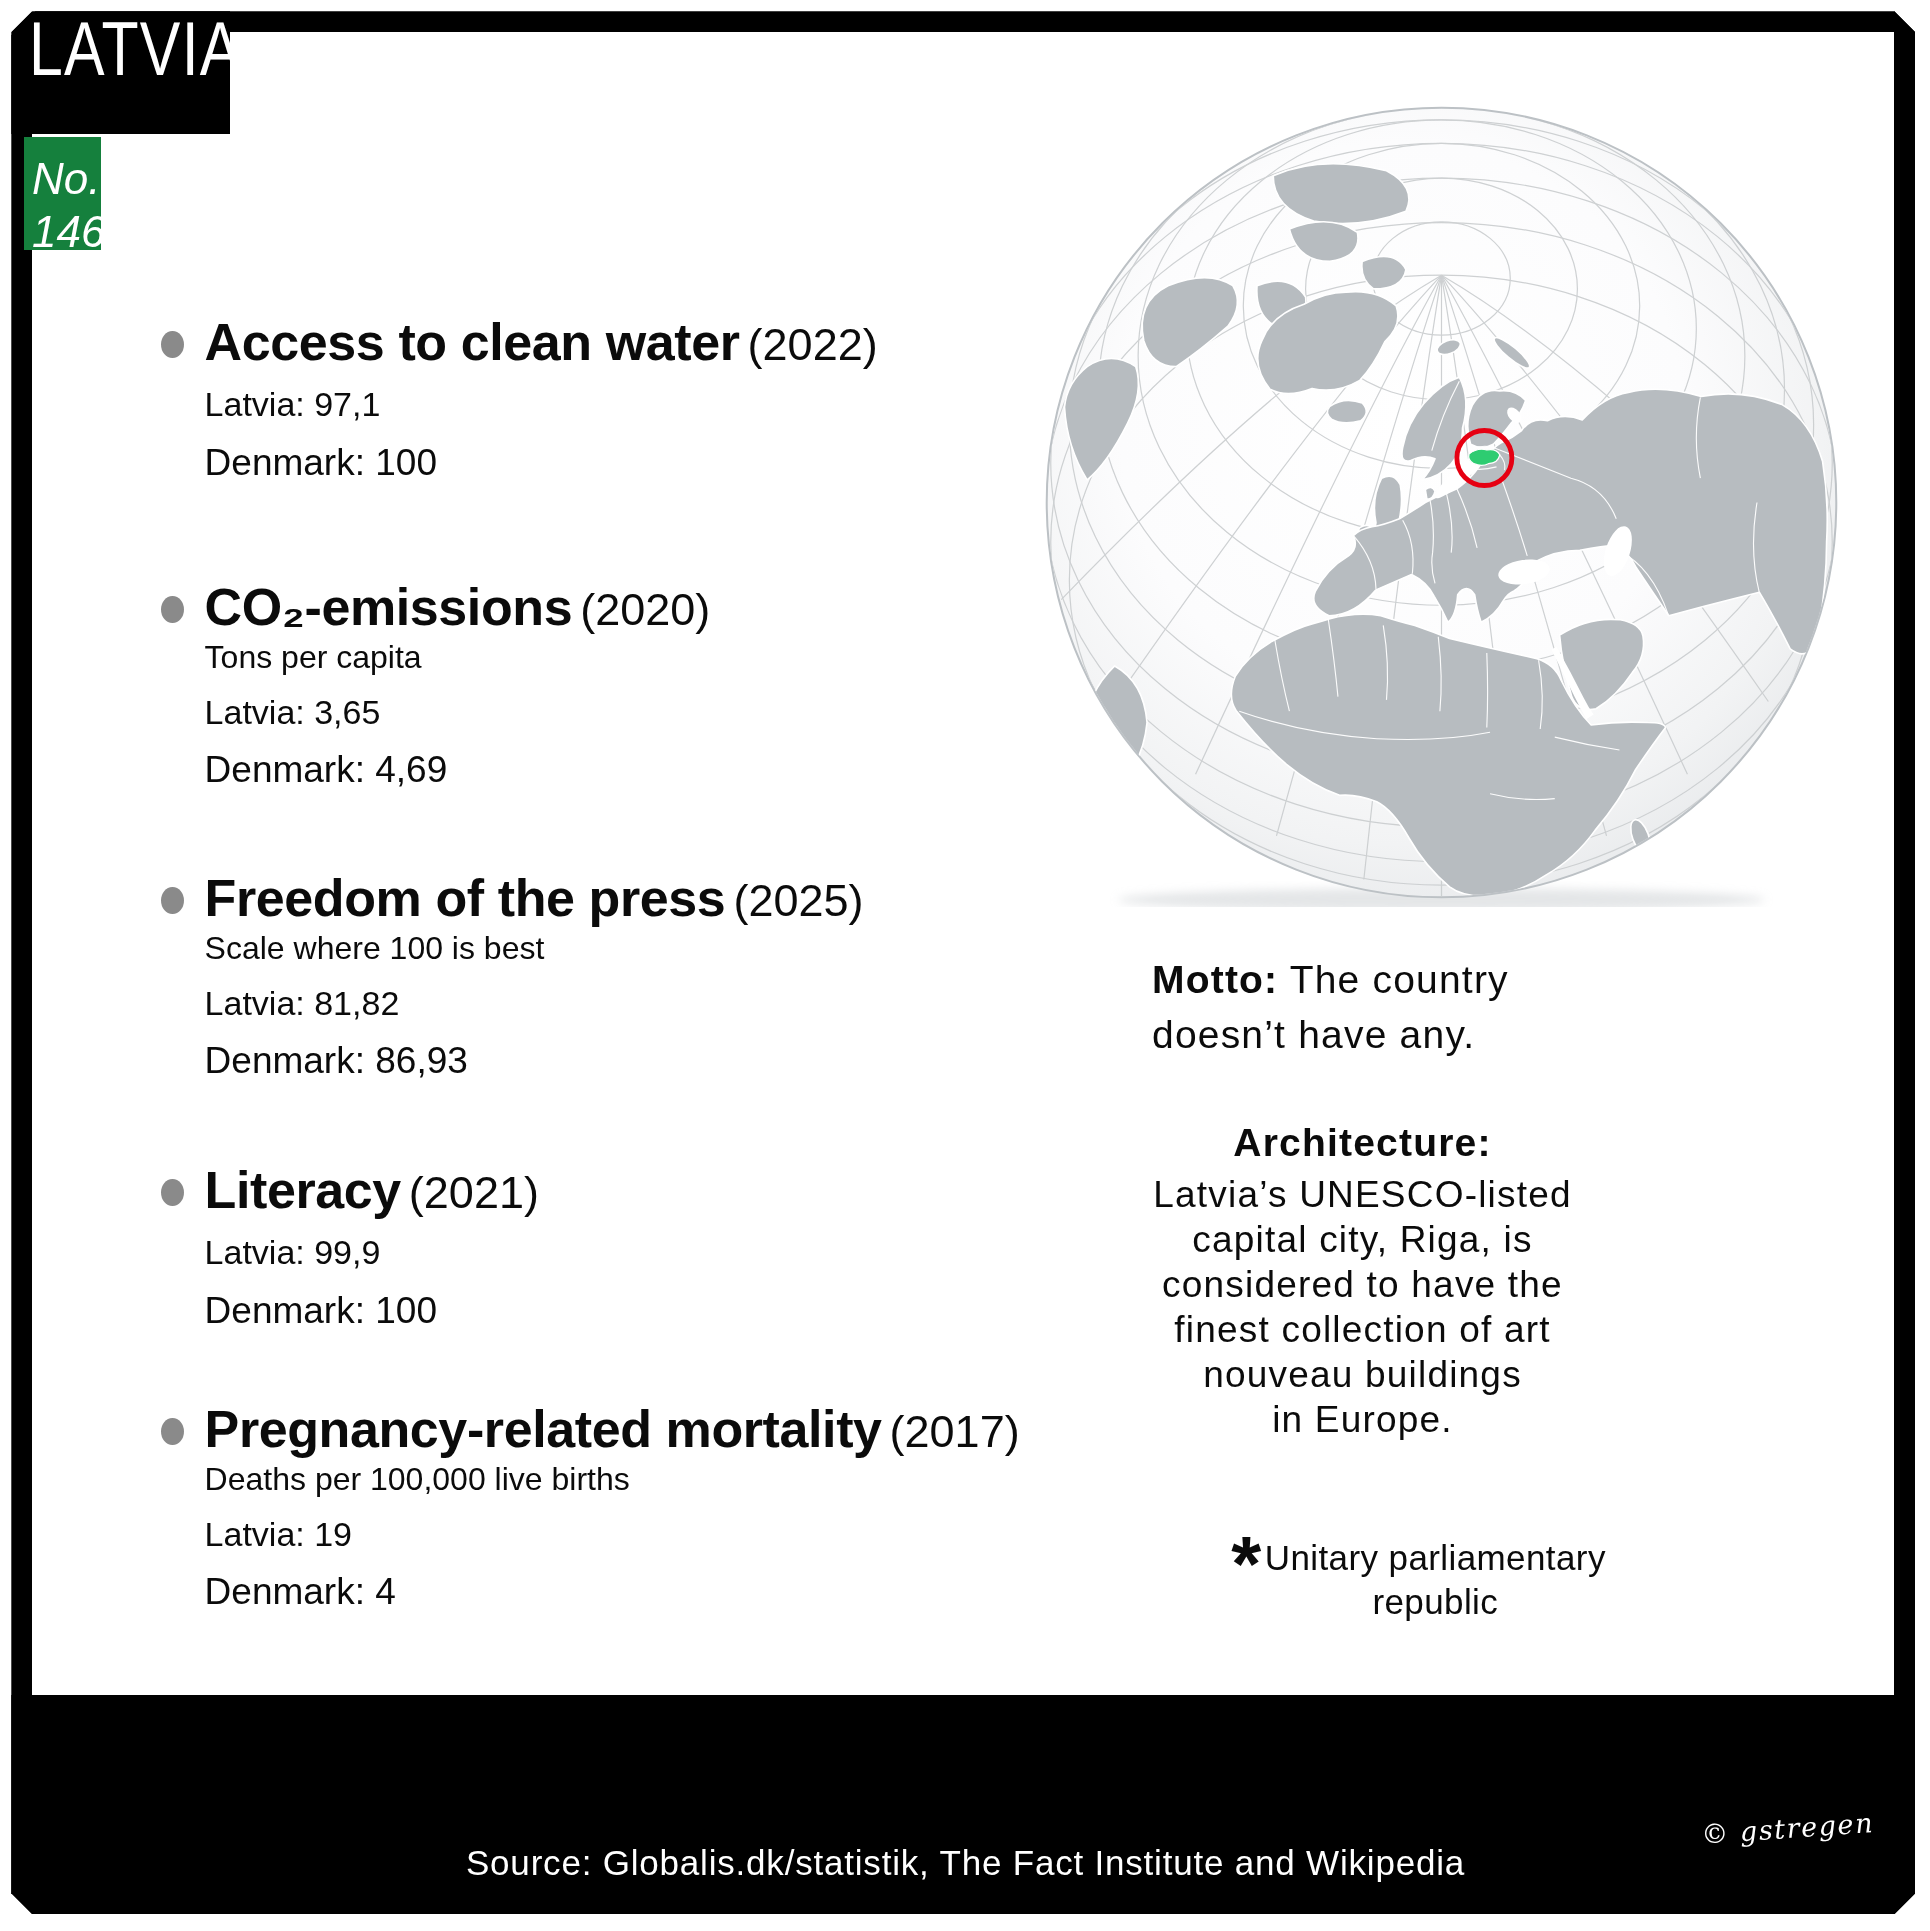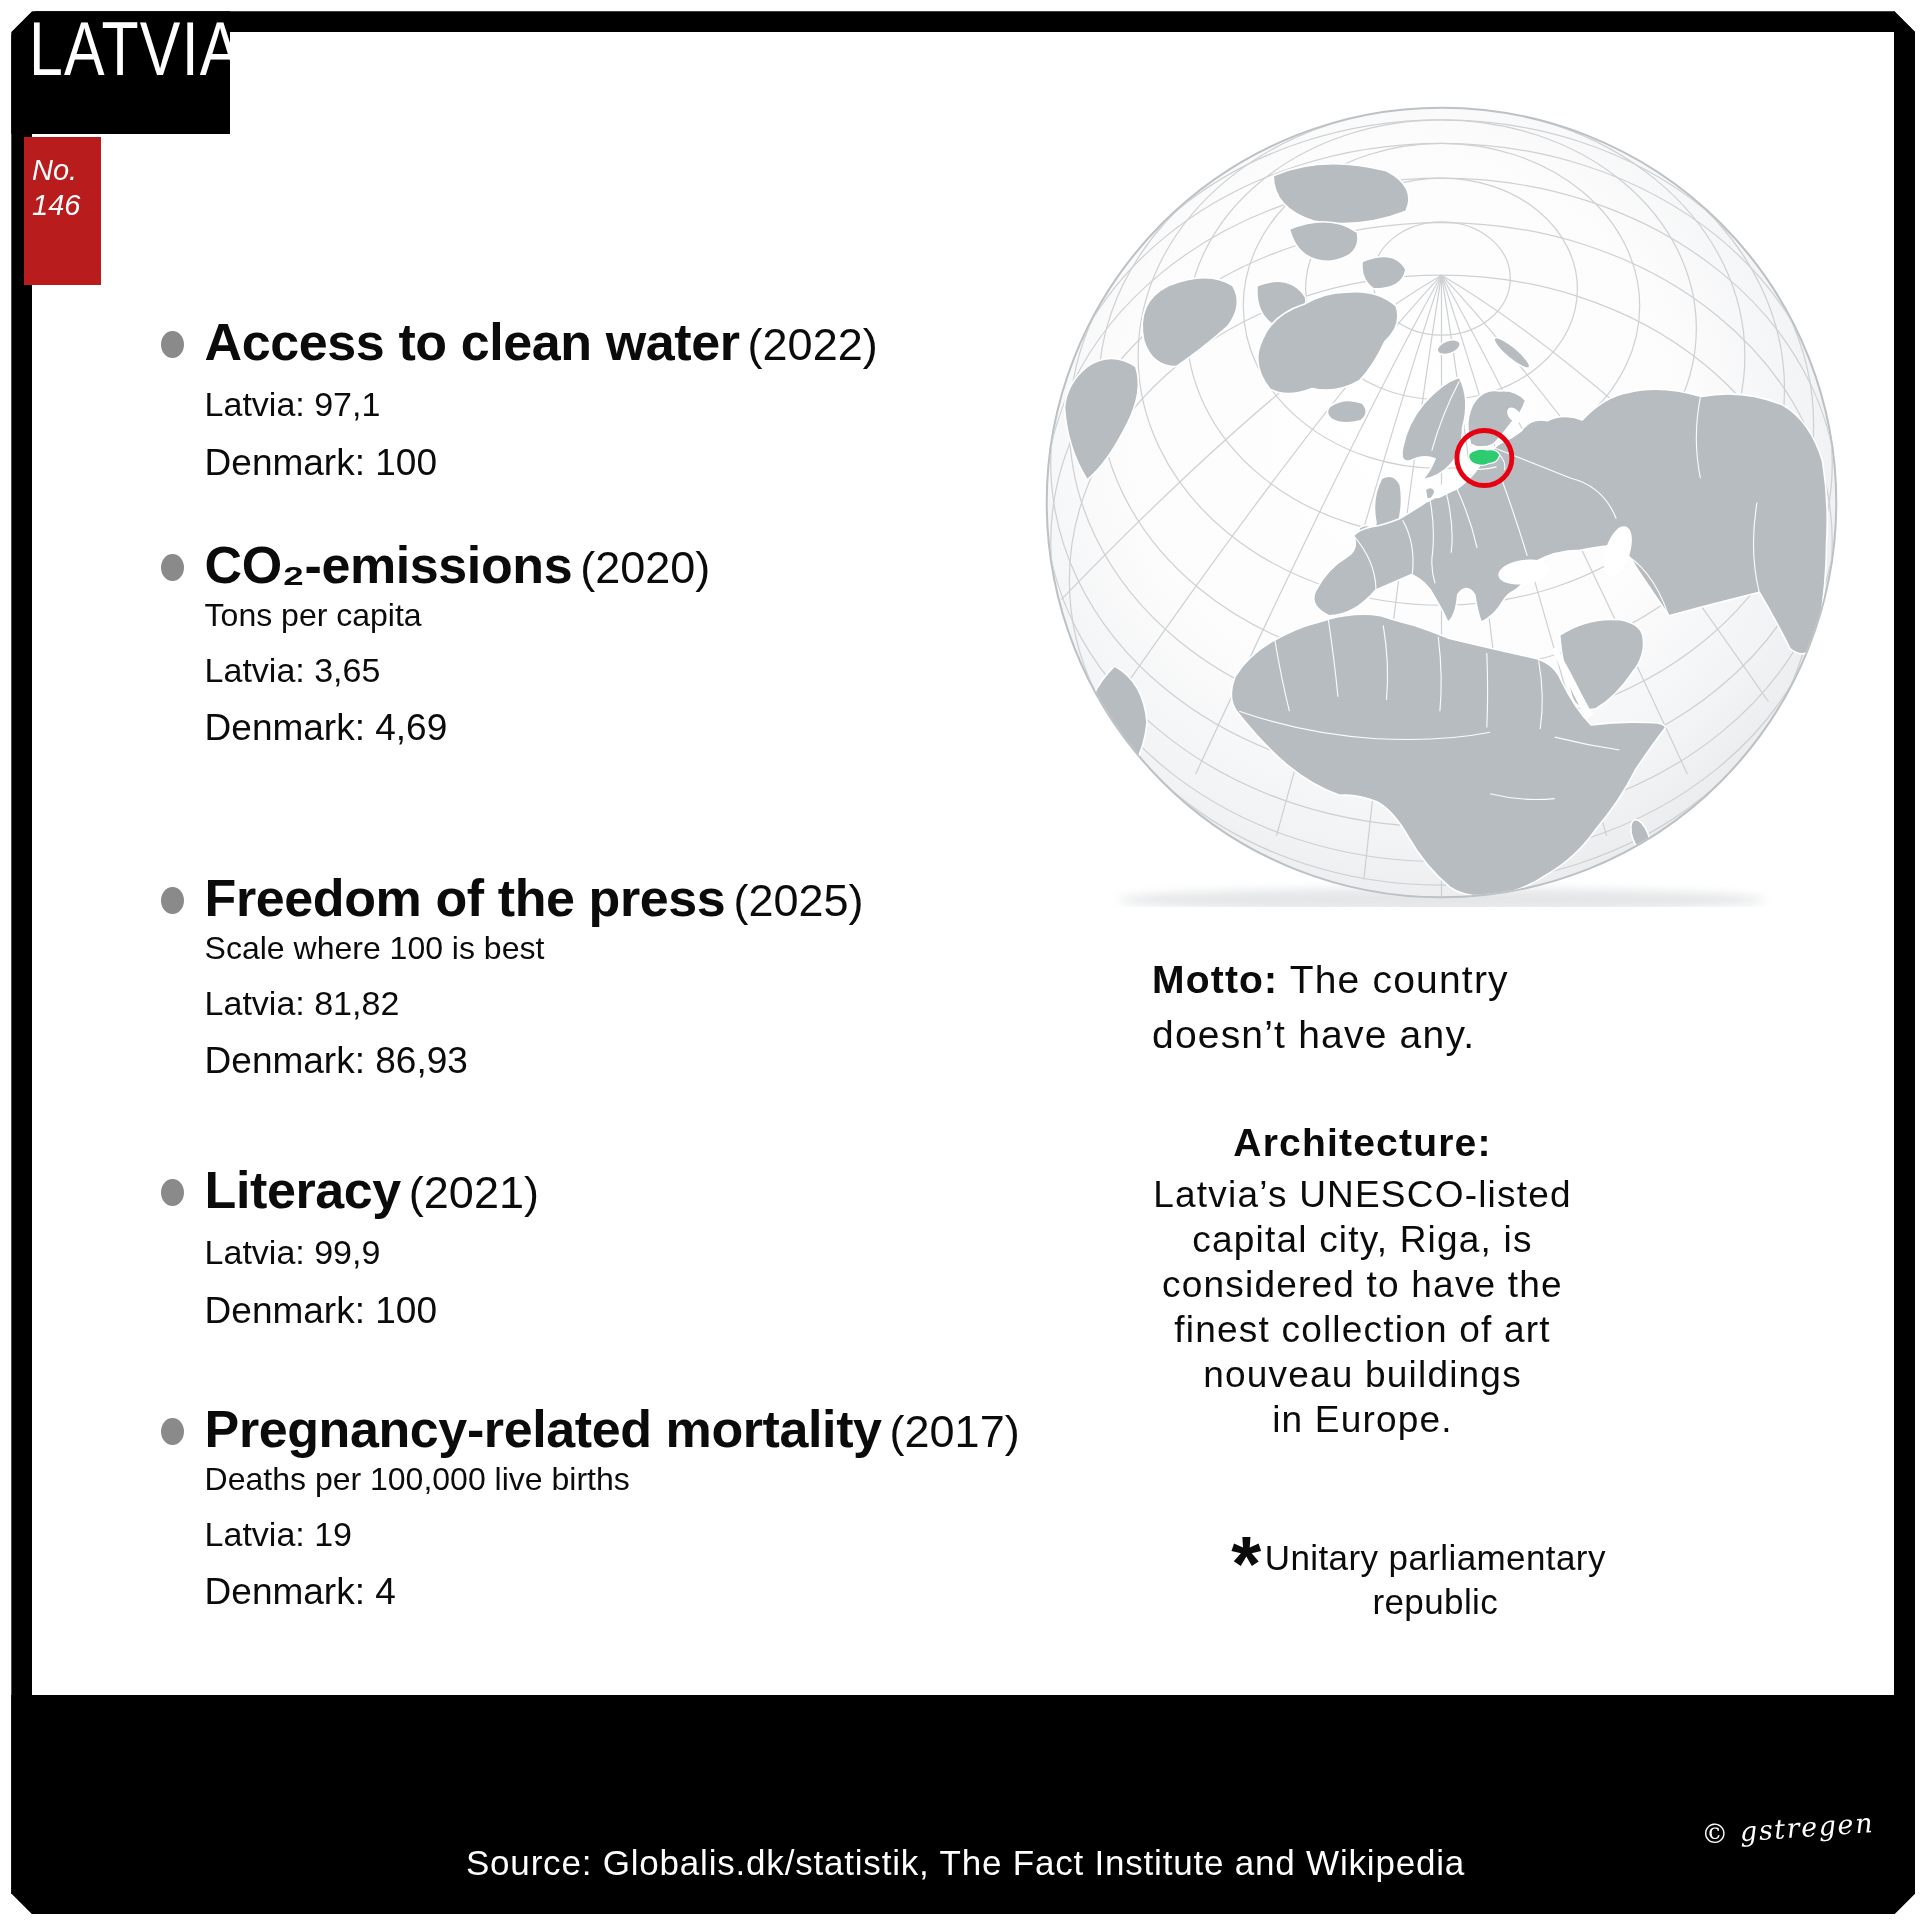--- a/index.html
+++ b/index.html
@@ -15,34 +15,34 @@
   .bar-top{left:0;top:0;width:100%;height:21px;}
   .bar-left{left:0;top:0;width:21px;height:100%;}
   .bar-right{right:0;top:0;width:21px;height:100%;}
   .bar-bottom{left:0;top:1684px;width:100%;height:219px;}
 
   
   .brand{position:absolute;left:11.3px;top:11.3px;width:219px;height:123px;background:#000;
          display:flex;align-items:flex-start;clip-path:polygon(24px 0,100% 0,100% 100%,0 100%,0 24px);}
   .brand-text{color:#fff;font-size:76px;font-weight:400;letter-spacing:1.6px;line-height:1;
               transform:scaleX(.8);transform-origin:0 50%;margin-left:18px;white-space:nowrap;}
-  .issue{position:absolute;left:24px;top:137px;width:77px;height:148px;background:#b91c1c;
-         color:#fff;font-style:italic;font-size:29px;line-height:1.2;padding-top:16px;box-sizing:border-box;}
+  .issue{position:absolute;left:24px;top:137px;width:77px;height:113px;background:#15803d;
+         color:#fff;font-style:italic;font-size:44px;line-height:1.2;padding-top:16px;box-sizing:border-box;}
   .issue div{margin-left:8px;}
 
   
   .stat{position:absolute;left:161px;width:935px;display:flex;gap:21px;}
   .bullet{flex:none;width:22.6px;height:27px;border-radius:50%;background:#8a8a8a;margin-top:14.5px;}
   .stat-title{margin:0;font-size:52px;font-weight:700;letter-spacing:-0.4px;line-height:1;}
   .stat-title .year{font-weight:400;font-size:45px;letter-spacing:0;margin-left:8px;}
   .stat-note{font-size:32px;line-height:1.1;margin-top:7.3px;}
   .stat-note:empty{display:none;}
   .stat-latvia{font-size:34px;margin-top:19.3px;line-height:1.05;}
   .stat-denmark{font-size:37px;margin-top:21px;line-height:1.05;}
-  .s1{top:316px;} .s2{top:539px;} .s3{top:872px;} .s4{top:1164px;} .s5{top:1403px;}
+  .s1{top:316px;} .s2{top:581px;} .s3{top:872px;} .s4{top:1164px;} .s5{top:1403px;}
 
   
   .motto{position:absolute;left:1152px;top:953px;width:564px;text-align:left;
          font-size:39px;line-height:1.4;letter-spacing:1.2px;}
   .motto .label{font-weight:700;}
   .motto .text{white-space:pre-line;}
   .arch{position:absolute;left:1064px;top:1120px;width:597px;text-align:center;letter-spacing:1.2px;}
   .arch .label{font-weight:700;font-size:39px;line-height:1.2;}
   .arch .text{font-size:37px;line-height:1.22;white-space:pre-line;margin-top:4.8px;}
   .footnote{position:absolute;left:1217px;top:1536px;width:403px;display:flex;

